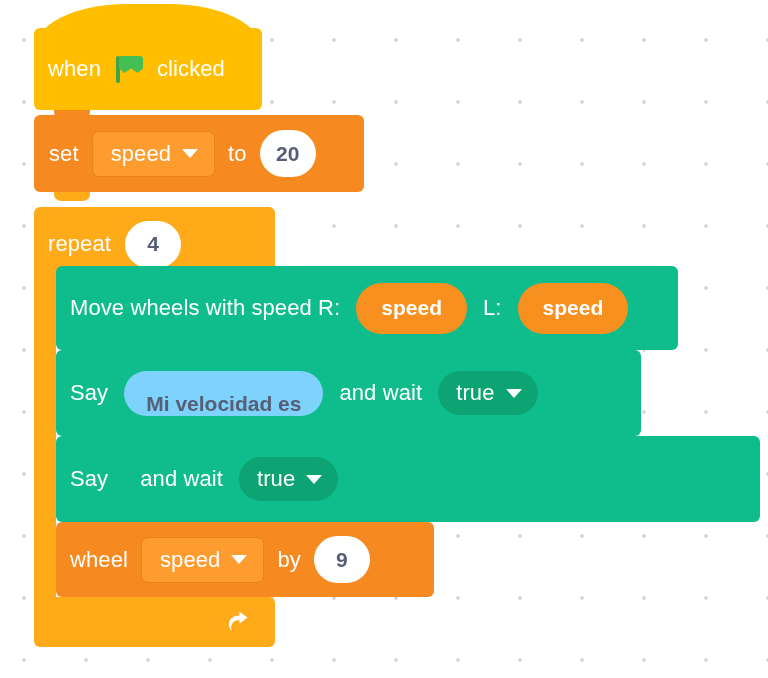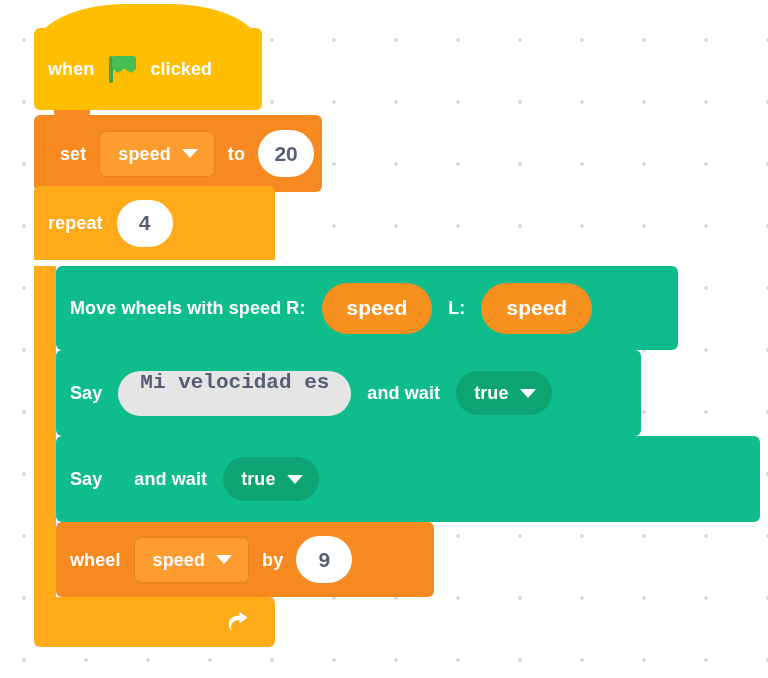--- a/index.html
+++ b/index.html
@@ -21,22 +21,22 @@
     background-color: #ffffff;
     background-image: radial-gradient(circle, #d9d9d9 1.7px, rgba(255,255,255,0) 1.9px);
     background-size: 62px 62px;
     background-position: 55px 9px;
     overflow: hidden;
   }
 
   
   .lbl {
     color: #ffffff;
-    font-size: 18px;
-    font-weight: bold;
+    font-size: 22px;
+    font-weight: normal;
     letter-spacing: 0.1px;
     white-space: nowrap;
     line-height: 1;
   }
 
   
   .hat {
     position: absolute;
     left: 34px;
     top: 28px;
@@ -110,30 +110,30 @@
   .notch-bot { bottom: -9px; }
   .notch-shape {
     width: 36px;
     height: 9px;
     border-radius: 0 0 7px 7px;
   }
 
   .set-block {
     left: 34px;
     top: 115px;
-    width: 288px;
+    width: 330px;
     height: 77px;
     background: #f6891f;
-    padding-left: 26px;
+    padding-left: 15px;
     gap: 13px;
   }
   .repeat-head {
     position: absolute;
     left: 34px;
-    top: 186px;
+    top: 207px;
     width: 241px;
     height: 74px;
     background: #ffab19;
     border-radius: 6px 6px 0 0;
     display: flex;
     align-items: center;
     padding-left: 14px;
     box-sizing: border-box;
     gap: 14px;
   }
@@ -245,28 +245,27 @@
     box-sizing: border-box;
   }
   .num-oval span {
     color: #575e75;
     font-size: 21px;
     font-weight: bold;
   }
 
   .text-oval {
     display: inline-flex;
-    align-items: flex-start;
+    align-items: flex-end;
     justify-content: center;
     height: 45px;
-    background: #e5e5e5;
+    background: #7dd3fc;
     border-radius: 24px;
     padding: 0 22px;
     box-sizing: border-box;
-    font-family: Liberation Mono, monospace;
   }
   .text-oval span {
     color: #575e75;
     font-size: 21px;
     font-weight: bold;
     white-space: nowrap;
   }
 
   .var-oval {
     display: inline-flex;

